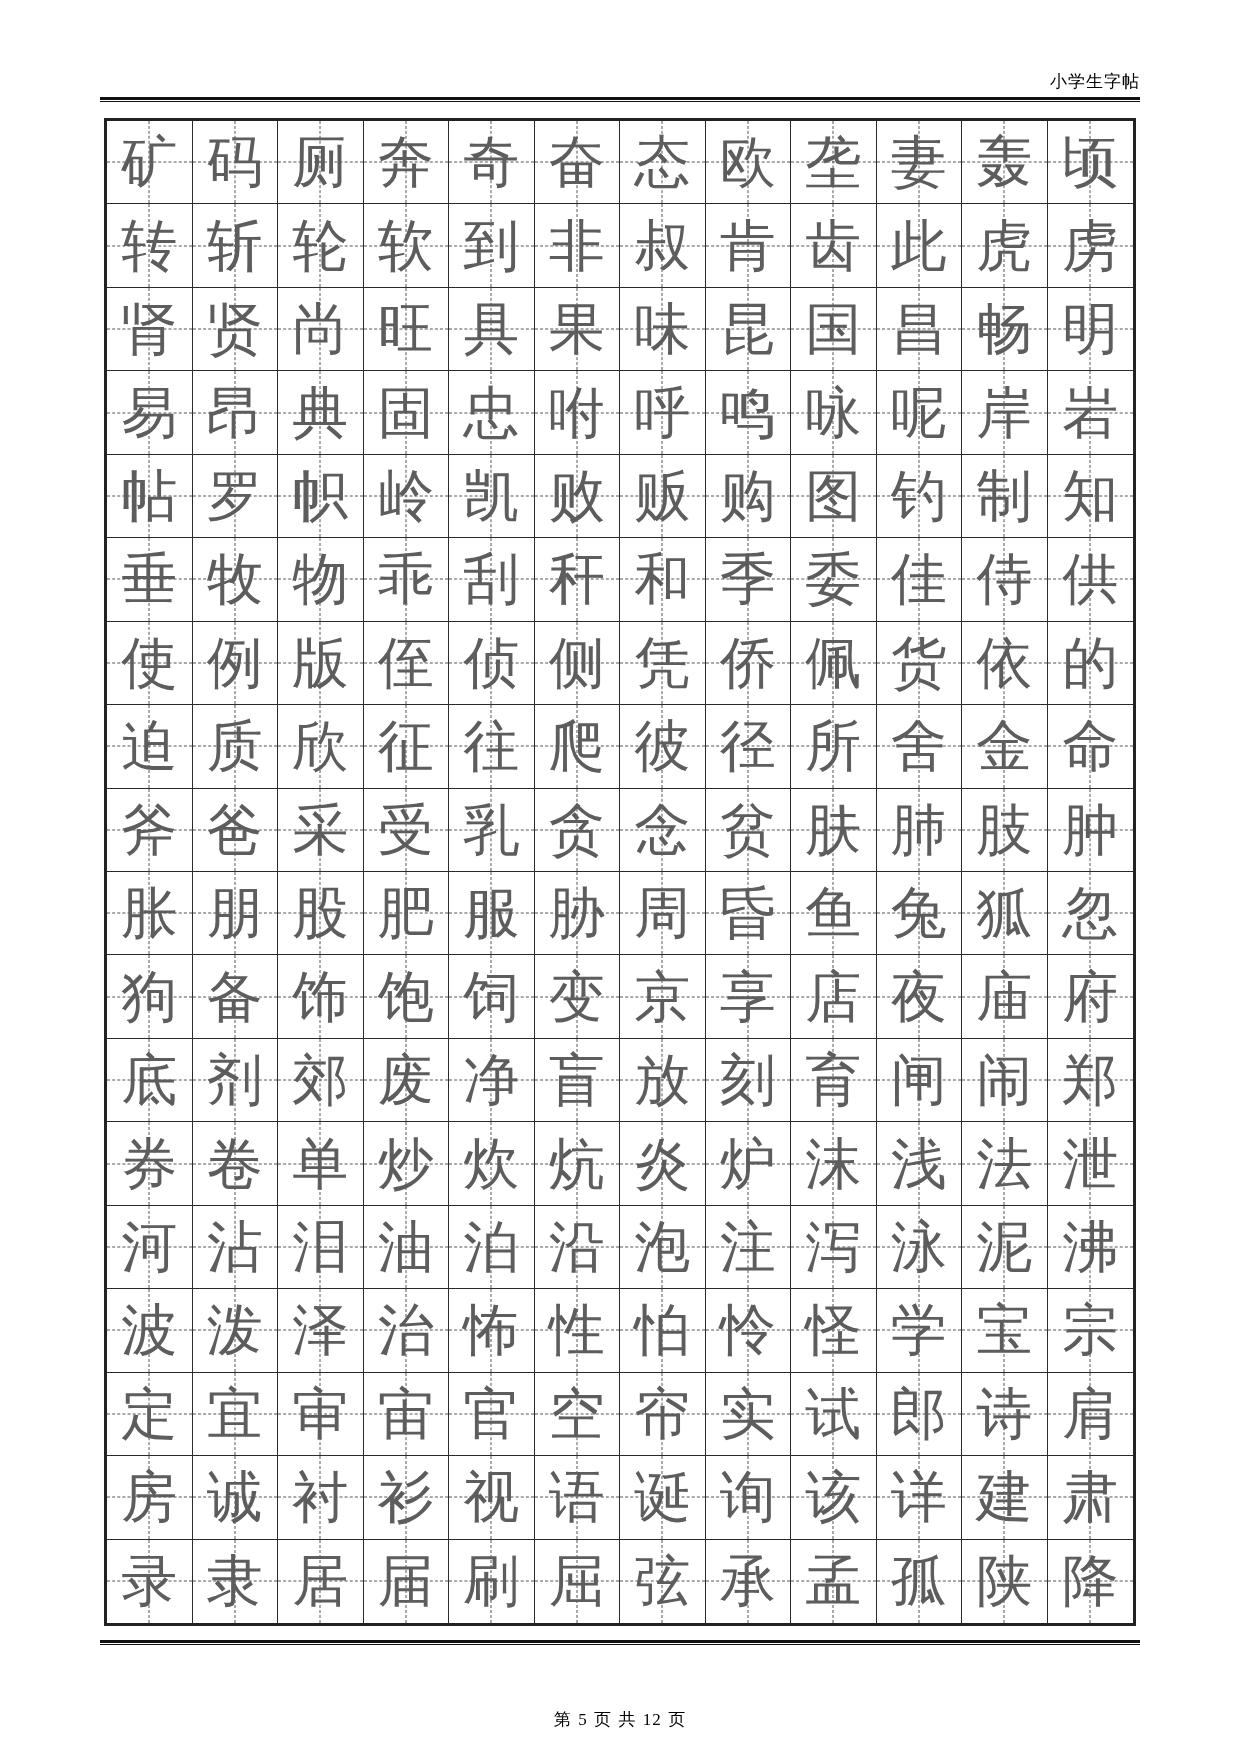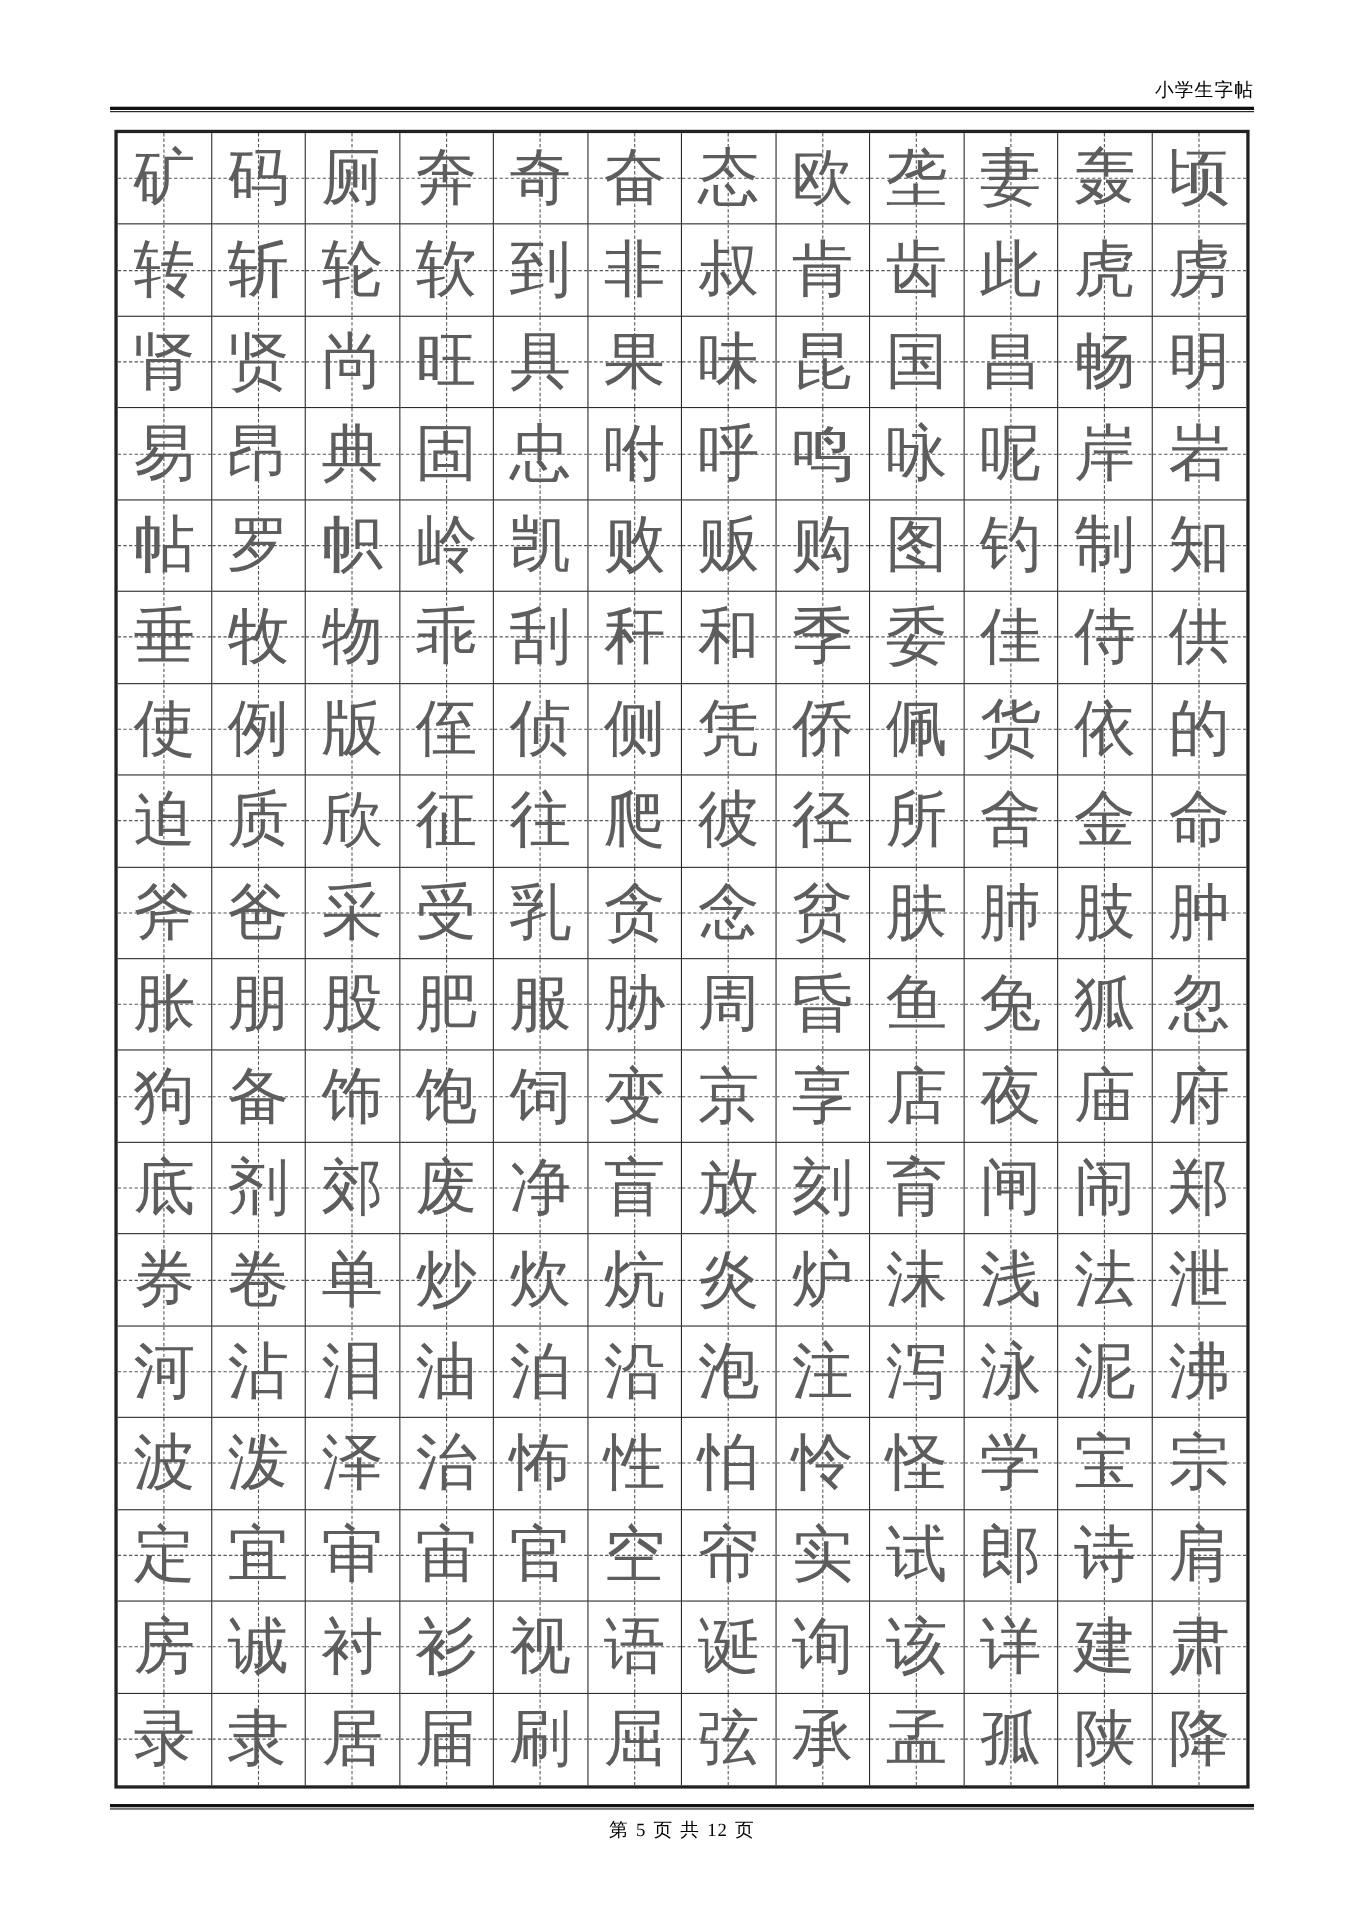--- a/index.html
+++ b/index.html
@@ -51,21 +51,21 @@
     top: 1640px;
     width: 1040px;
     height: 0;
     border-top: 3px solid #111;
     border-bottom: 1px solid #111;
     padding-bottom: 1px;
   }
   .footer {
     position: absolute;
     left: 100px;
-    top: 1652px;
+    top: 1708px;
     width: 1040px;
     text-align: center;
     font-size: 17px;
     font-family: "DejaVu Sans", sans-serif;
     letter-spacing: 1px;
   }
   .footer .num { font-family: "Liberation Serif", serif; }
 
   
   .grid-wrap {

